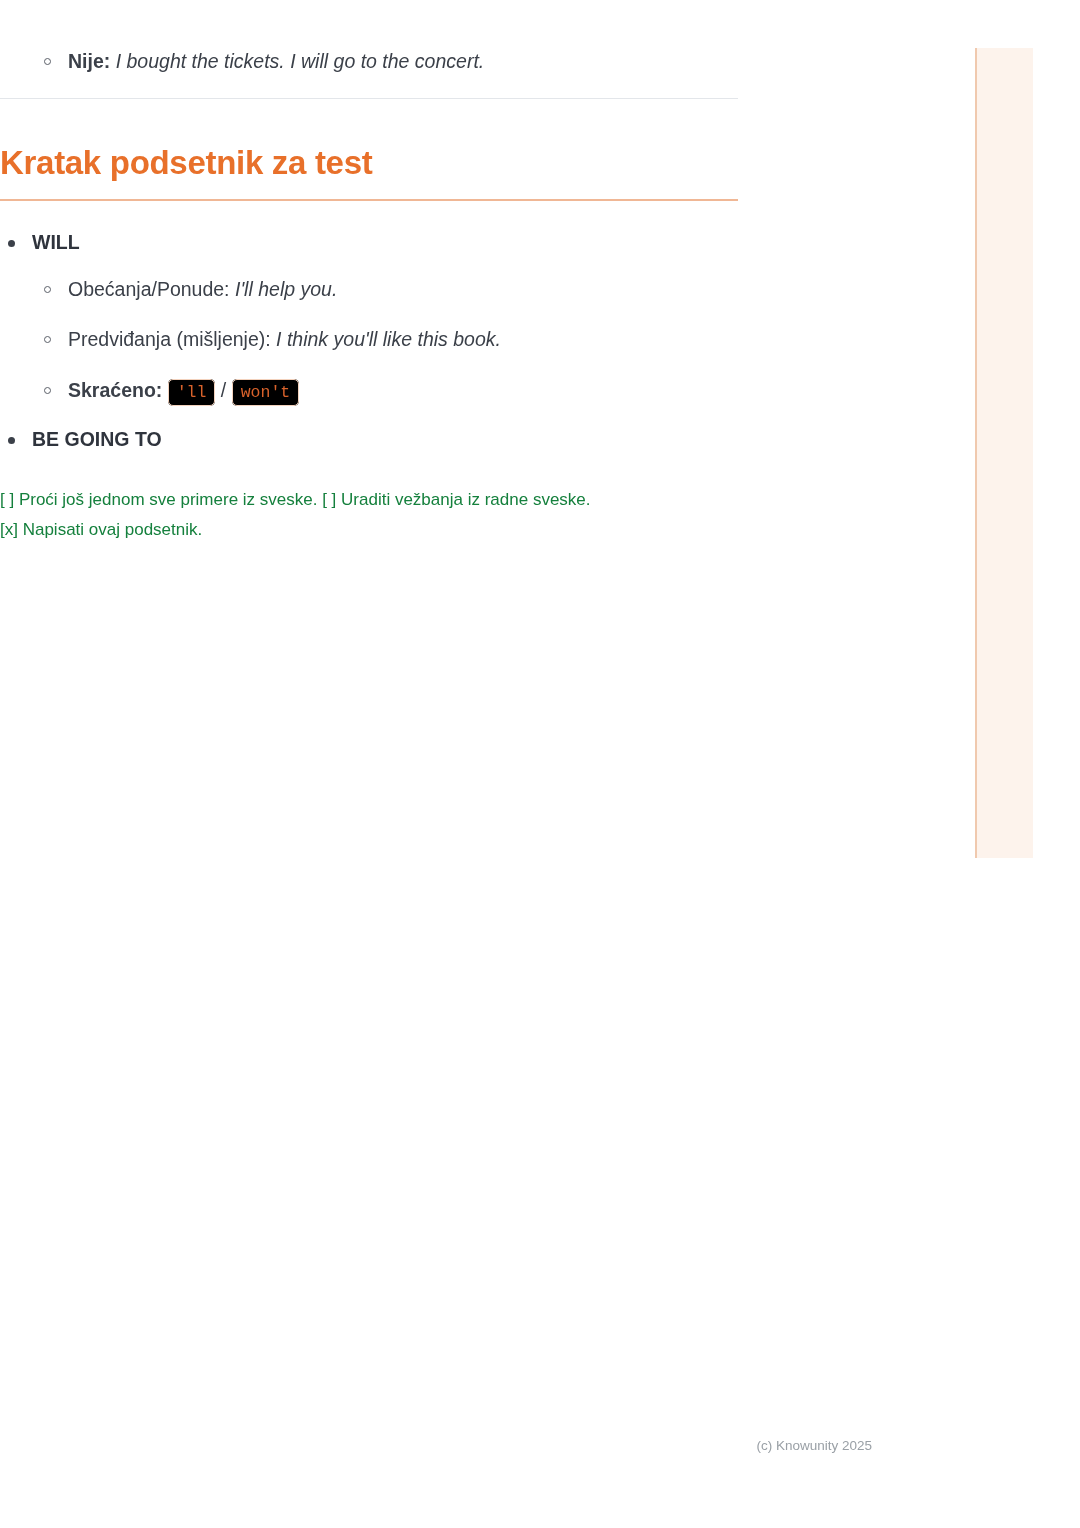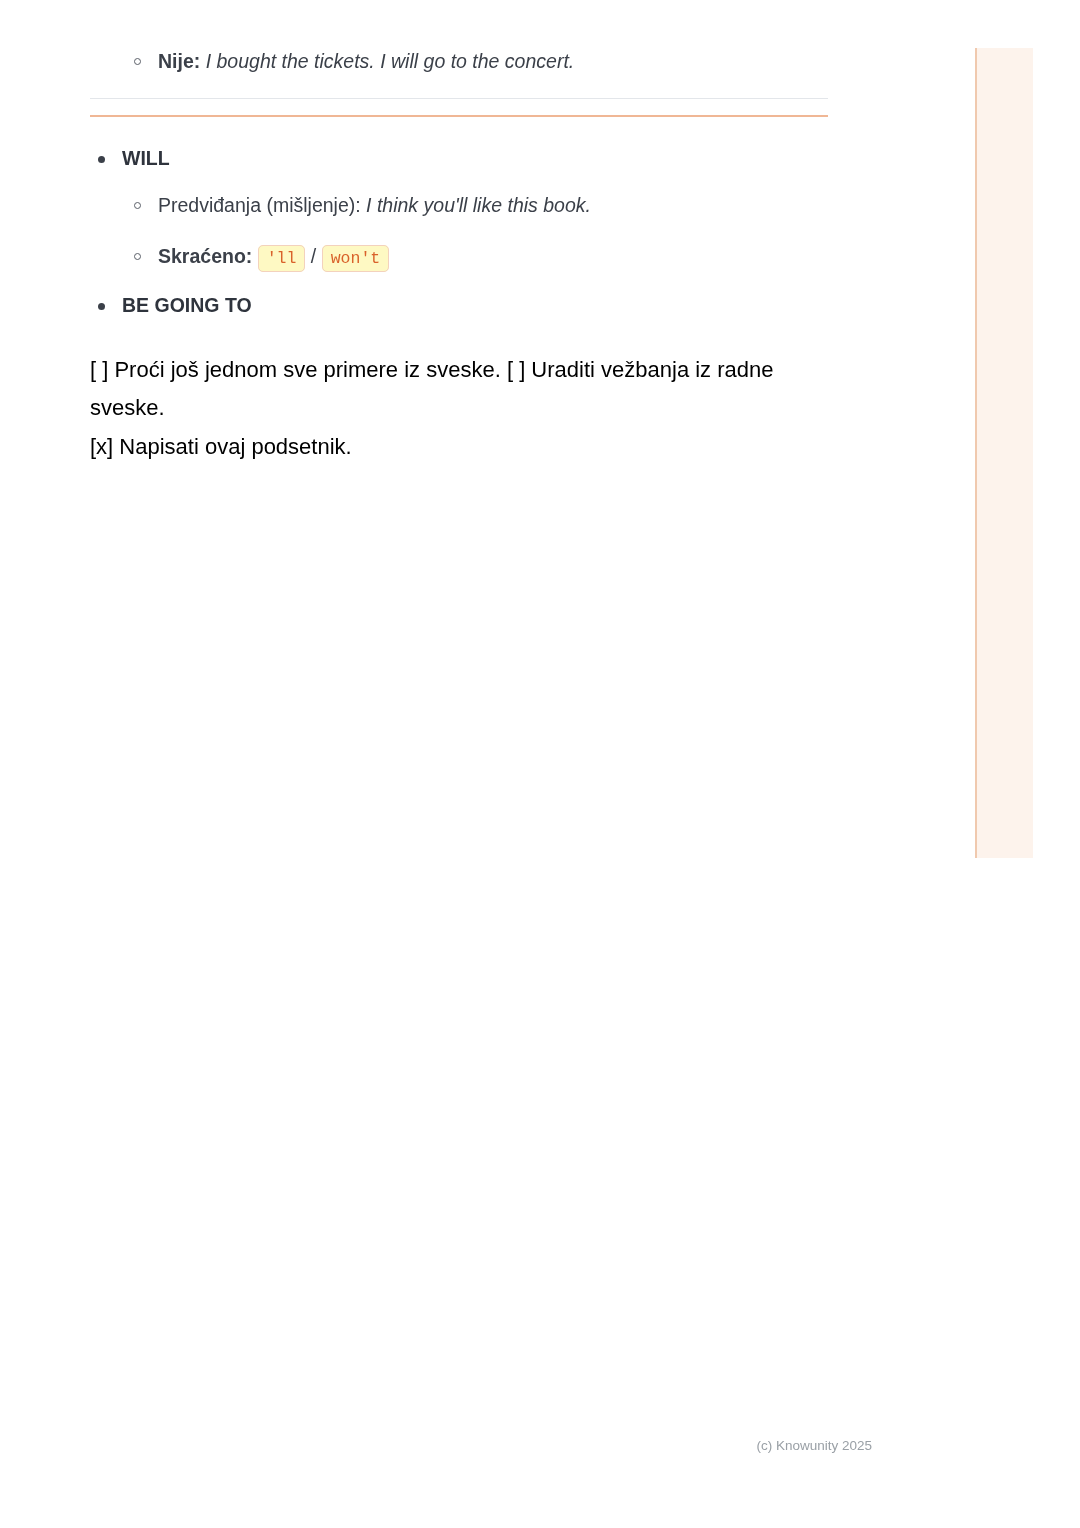--- a/index.html
+++ b/index.html
@@ -30,21 +30,20 @@
   .page {
     position: absolute;
     top: 0;
     left: 0;
     width: 1080px;
     padding: 48px 0 0 0;
     box-sizing: border-box;
   }
 
   .content {
-    margin-left: 90px;
     width: 738px;
   }
 
   
   ul.sub {
     list-style: none;
     margin: 0;
     padding: 0;
   }
   ul.sub > li {
@@ -125,31 +124,31 @@
     color: #3b4049;
   }
   ul.top > li.top-item > ul.sub > li::before {
     left: 12px;
   }
 
   code.chip {
     font-family: "Liberation Mono", monospace;
     font-size: 16.5px;
     color: #d9622b;
-    background: #fef9c3;
+    background: #000000;
     border: 1px solid #f3d2bd;
     border-radius: 5px;
     padding: 3px 8px;
     white-space: pre;
   }
 
   .checklist {
-    font-size: 22px;
+    font-size: 17px;
     line-height: 1.75;
-    color: #000000;
+    color: #15803d;
     margin-top: 34px;
     width: 742px;
   }
 
   .footer {
     position: absolute;
     left: 0;
     top: 1438px;
     width: 940px;
     text-align: right;
@@ -168,26 +167,31 @@
   <div class="content">
 
     <ul class="sub">
       <li>
         <span class="bold">Nije:</span><span class="em"> I bought the tickets. I will go to the concert.</span>
       </li>
     </ul>
 
     <hr class="rule">
 
+    <h1 class="section-title">Kratak podsetnik za test</h1>
     <hr class="title-rule">
 
     <ul class="top">
       <li class="top-item">
         <span>WILL</span>
         <ul class="sub">
+          <li>
+            <span>Obećanja/Ponude:</span>
+            <span class="em">I'll help you.</span>
+          </li>
           <li>
             <span>Predviđanja (mišljenje):</span>
             <span class="em">I think you'll like this book.</span>
           </li>
           <li>
             <span class="bold">Skraćeno:</span>
             <code class="chip">'ll</code>
             <span>/</span>
             <code class="chip">won't</code>
           </li>

